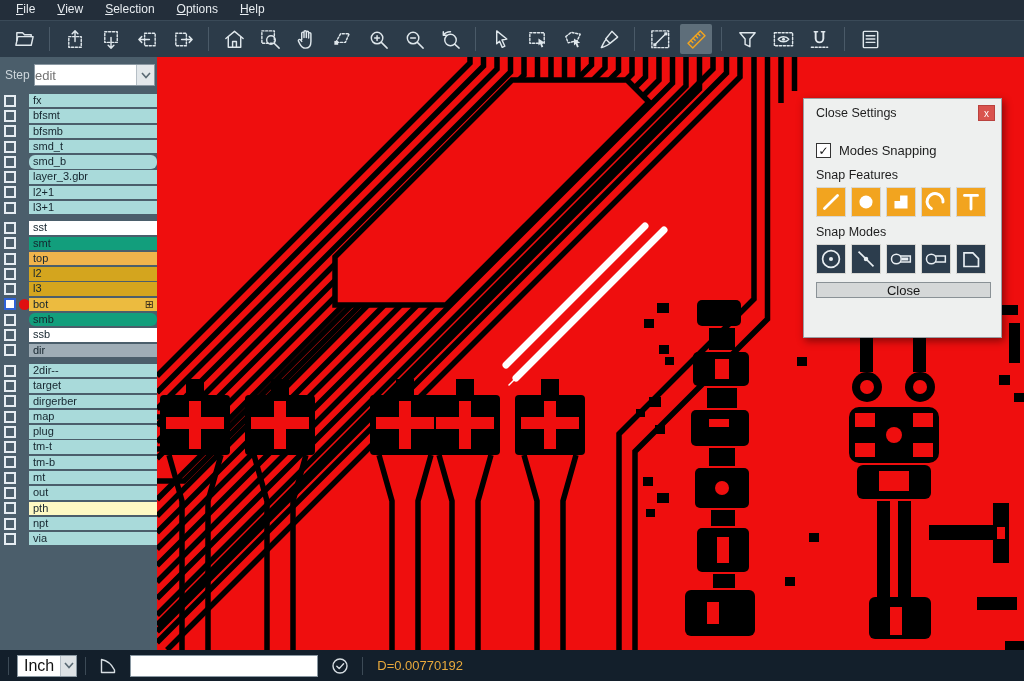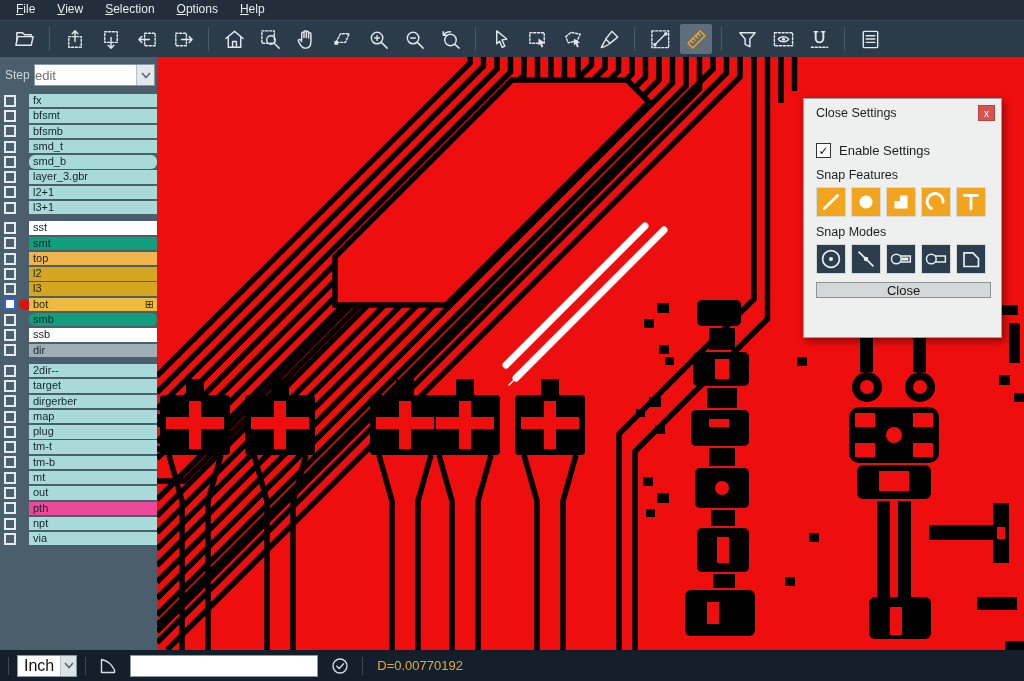--- a/index.html
+++ b/index.html
@@ -372,21 +372,21 @@
           <div class="layer-row">
             <span class="cb"></span>
             <span class="layer-name" style="background: rgb(169, 218, 218);">mt</span>
           </div>
           <div class="layer-row">
             <span class="cb"></span>
             <span class="layer-name" style="background: rgb(169, 218, 218);">out</span>
           </div>
           <div class="layer-row">
             <span class="cb"></span>
-            <span class="layer-name" style="background: #ec4899;">pth</span>
+            <span class="layer-name" style="background: #fef9c3;">pth</span>
           </div>
           <div class="layer-row">
             <span class="cb"></span>
             <span class="layer-name" style="background: rgb(169, 218, 218);">npt</span>
           </div>
           <div class="layer-row">
             <span class="cb"></span>
             <span class="layer-name" style="background: rgb(169, 218, 218);">via</span>
           </div>
         </div>
@@ -533,21 +533,21 @@
   </div>
 
   <div class="dialog">
     <div class="dlg-title">
       <span class="t">Close Settings</span>
       <span class="dlg-close">x</span>
     </div>
     <div class="dlg-body">
       <div class="chkrow">
         <span class="chk">✓</span>
-        <span class="lbl">Enable Settings</span>
+        <span class="lbl">Modes Snapping</span>
       </div>
       <div class="dlg-sec">Snap Features</div>
       <div class="btnrow">
         <div class="sbtn orange">
           <svg viewBox="0 0 30 30">
               <path d="M8 22 L22 8" stroke="#fff" stroke-width="3" fill="none" stroke-linecap="round"></path>
             </svg>
         </div>
         <div class="sbtn orange">
           <svg viewBox="0 0 30 30">

